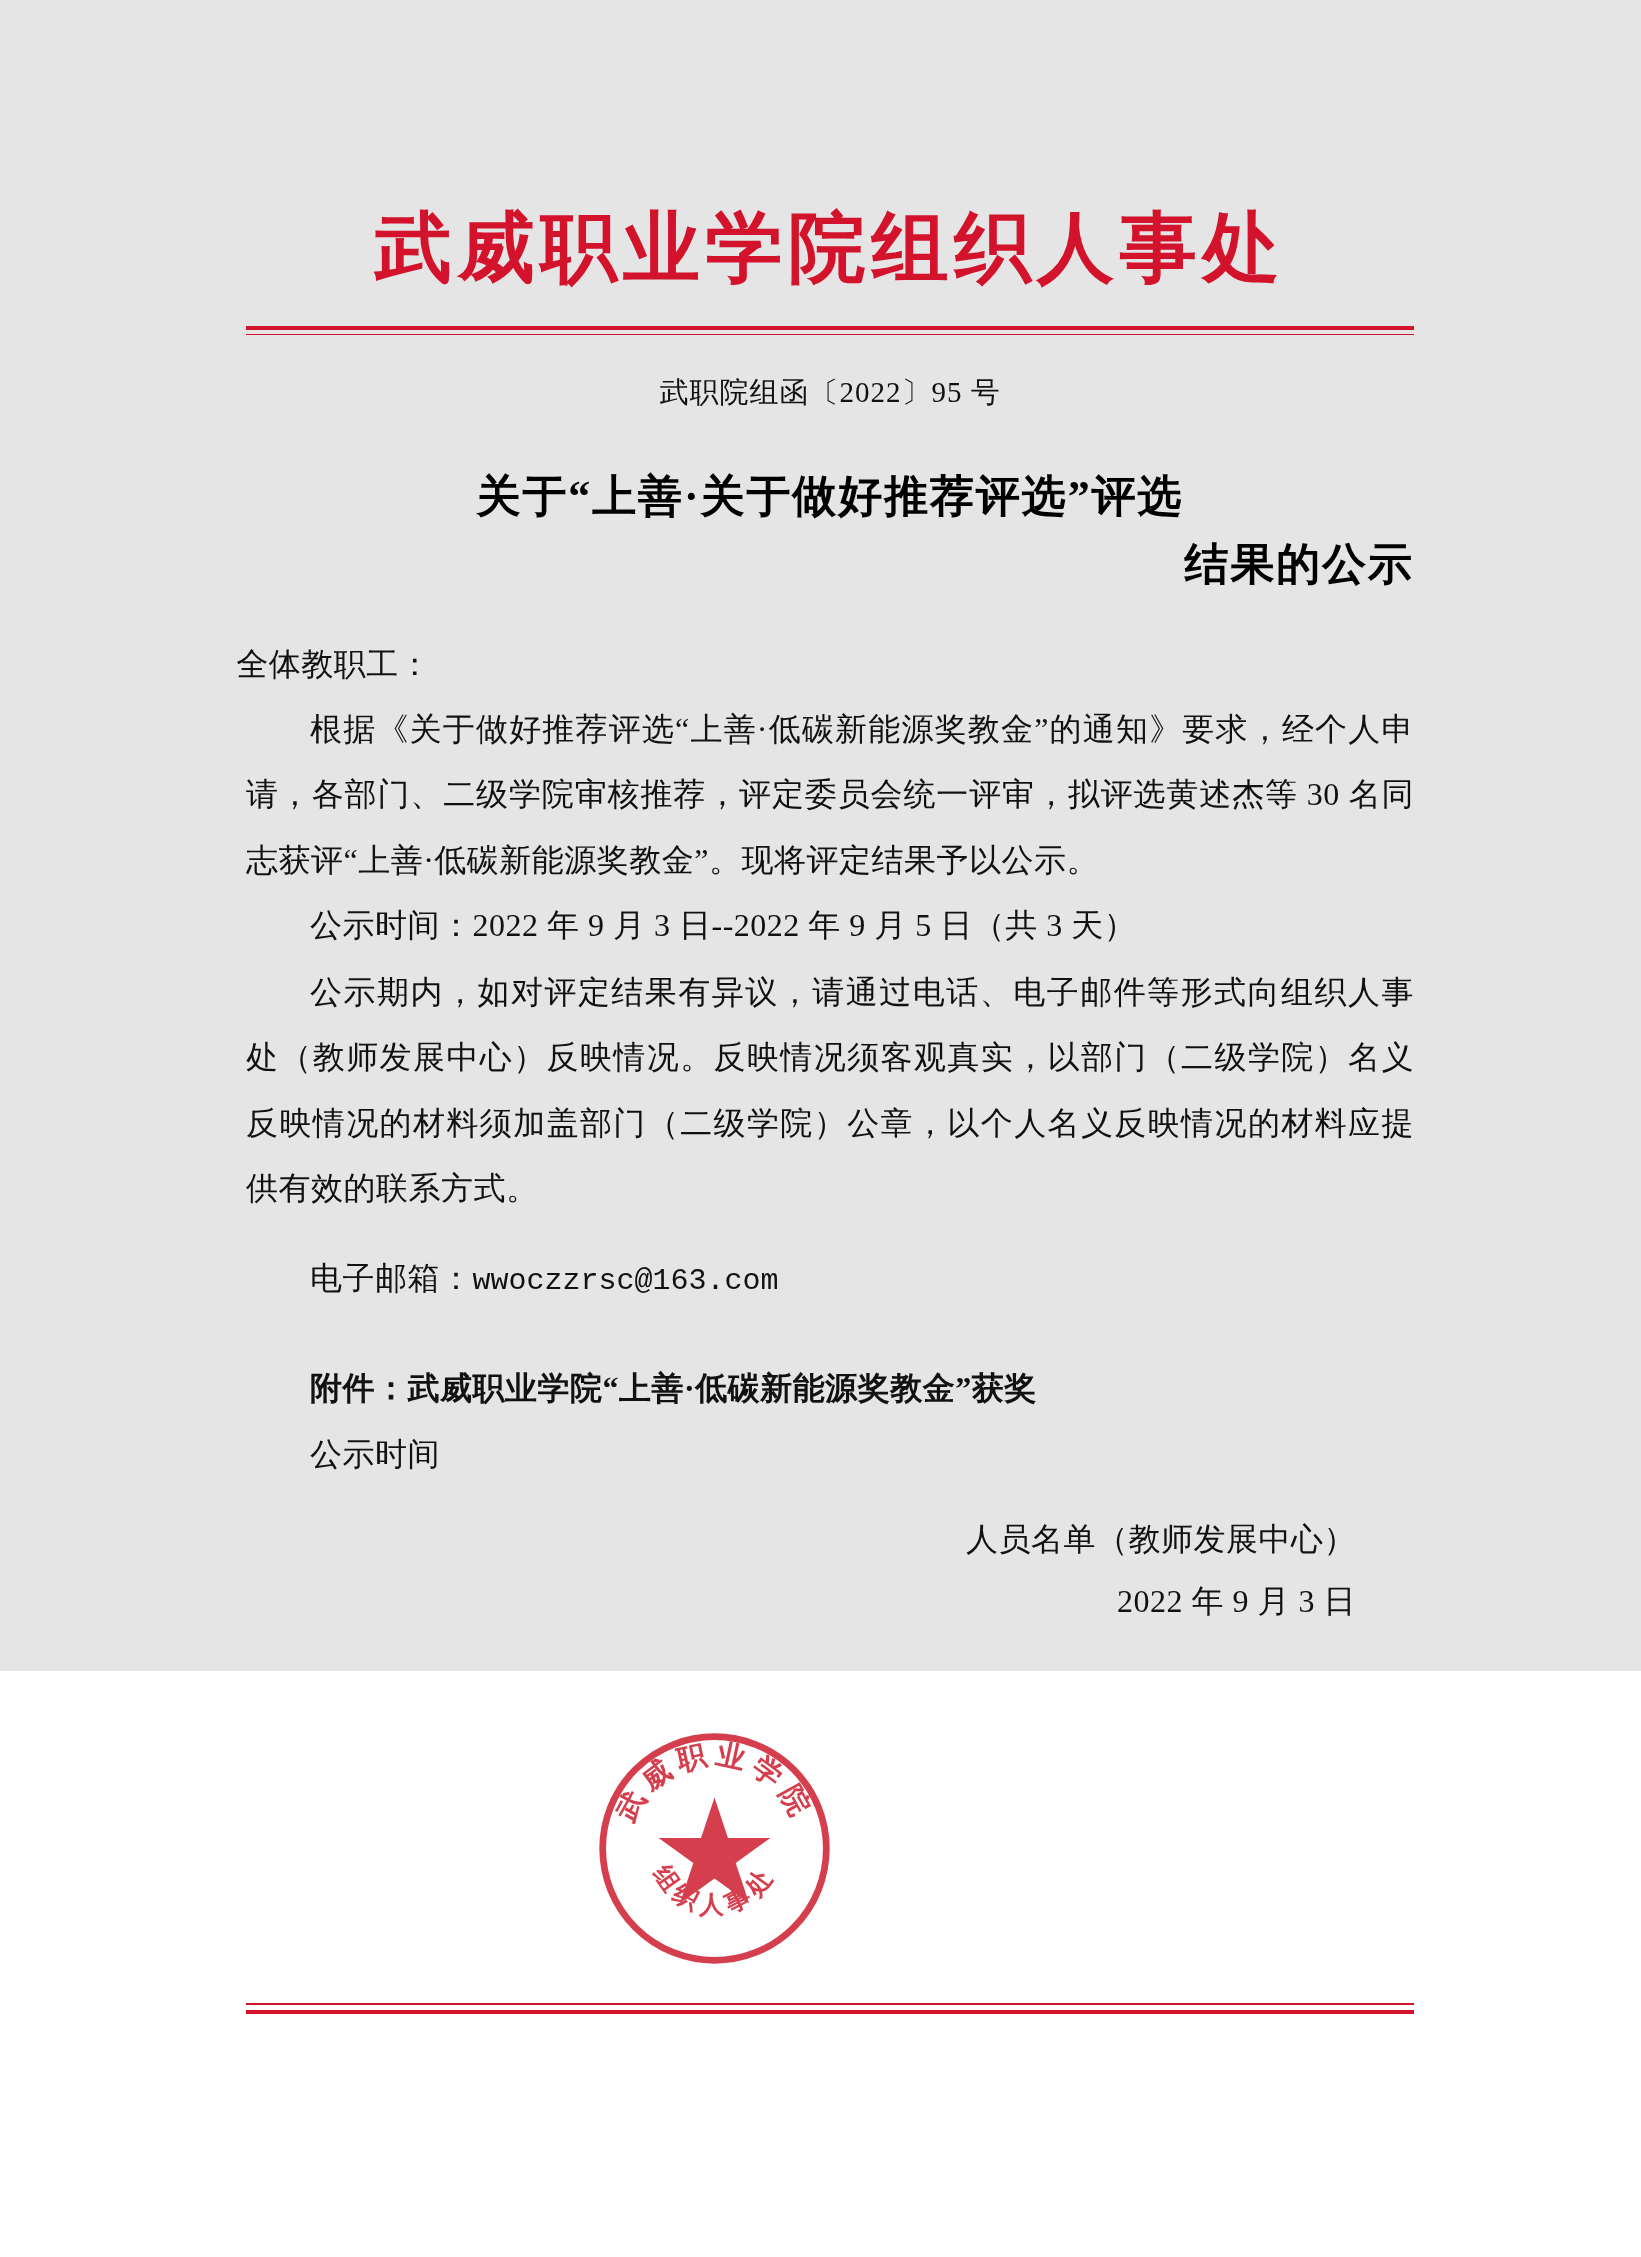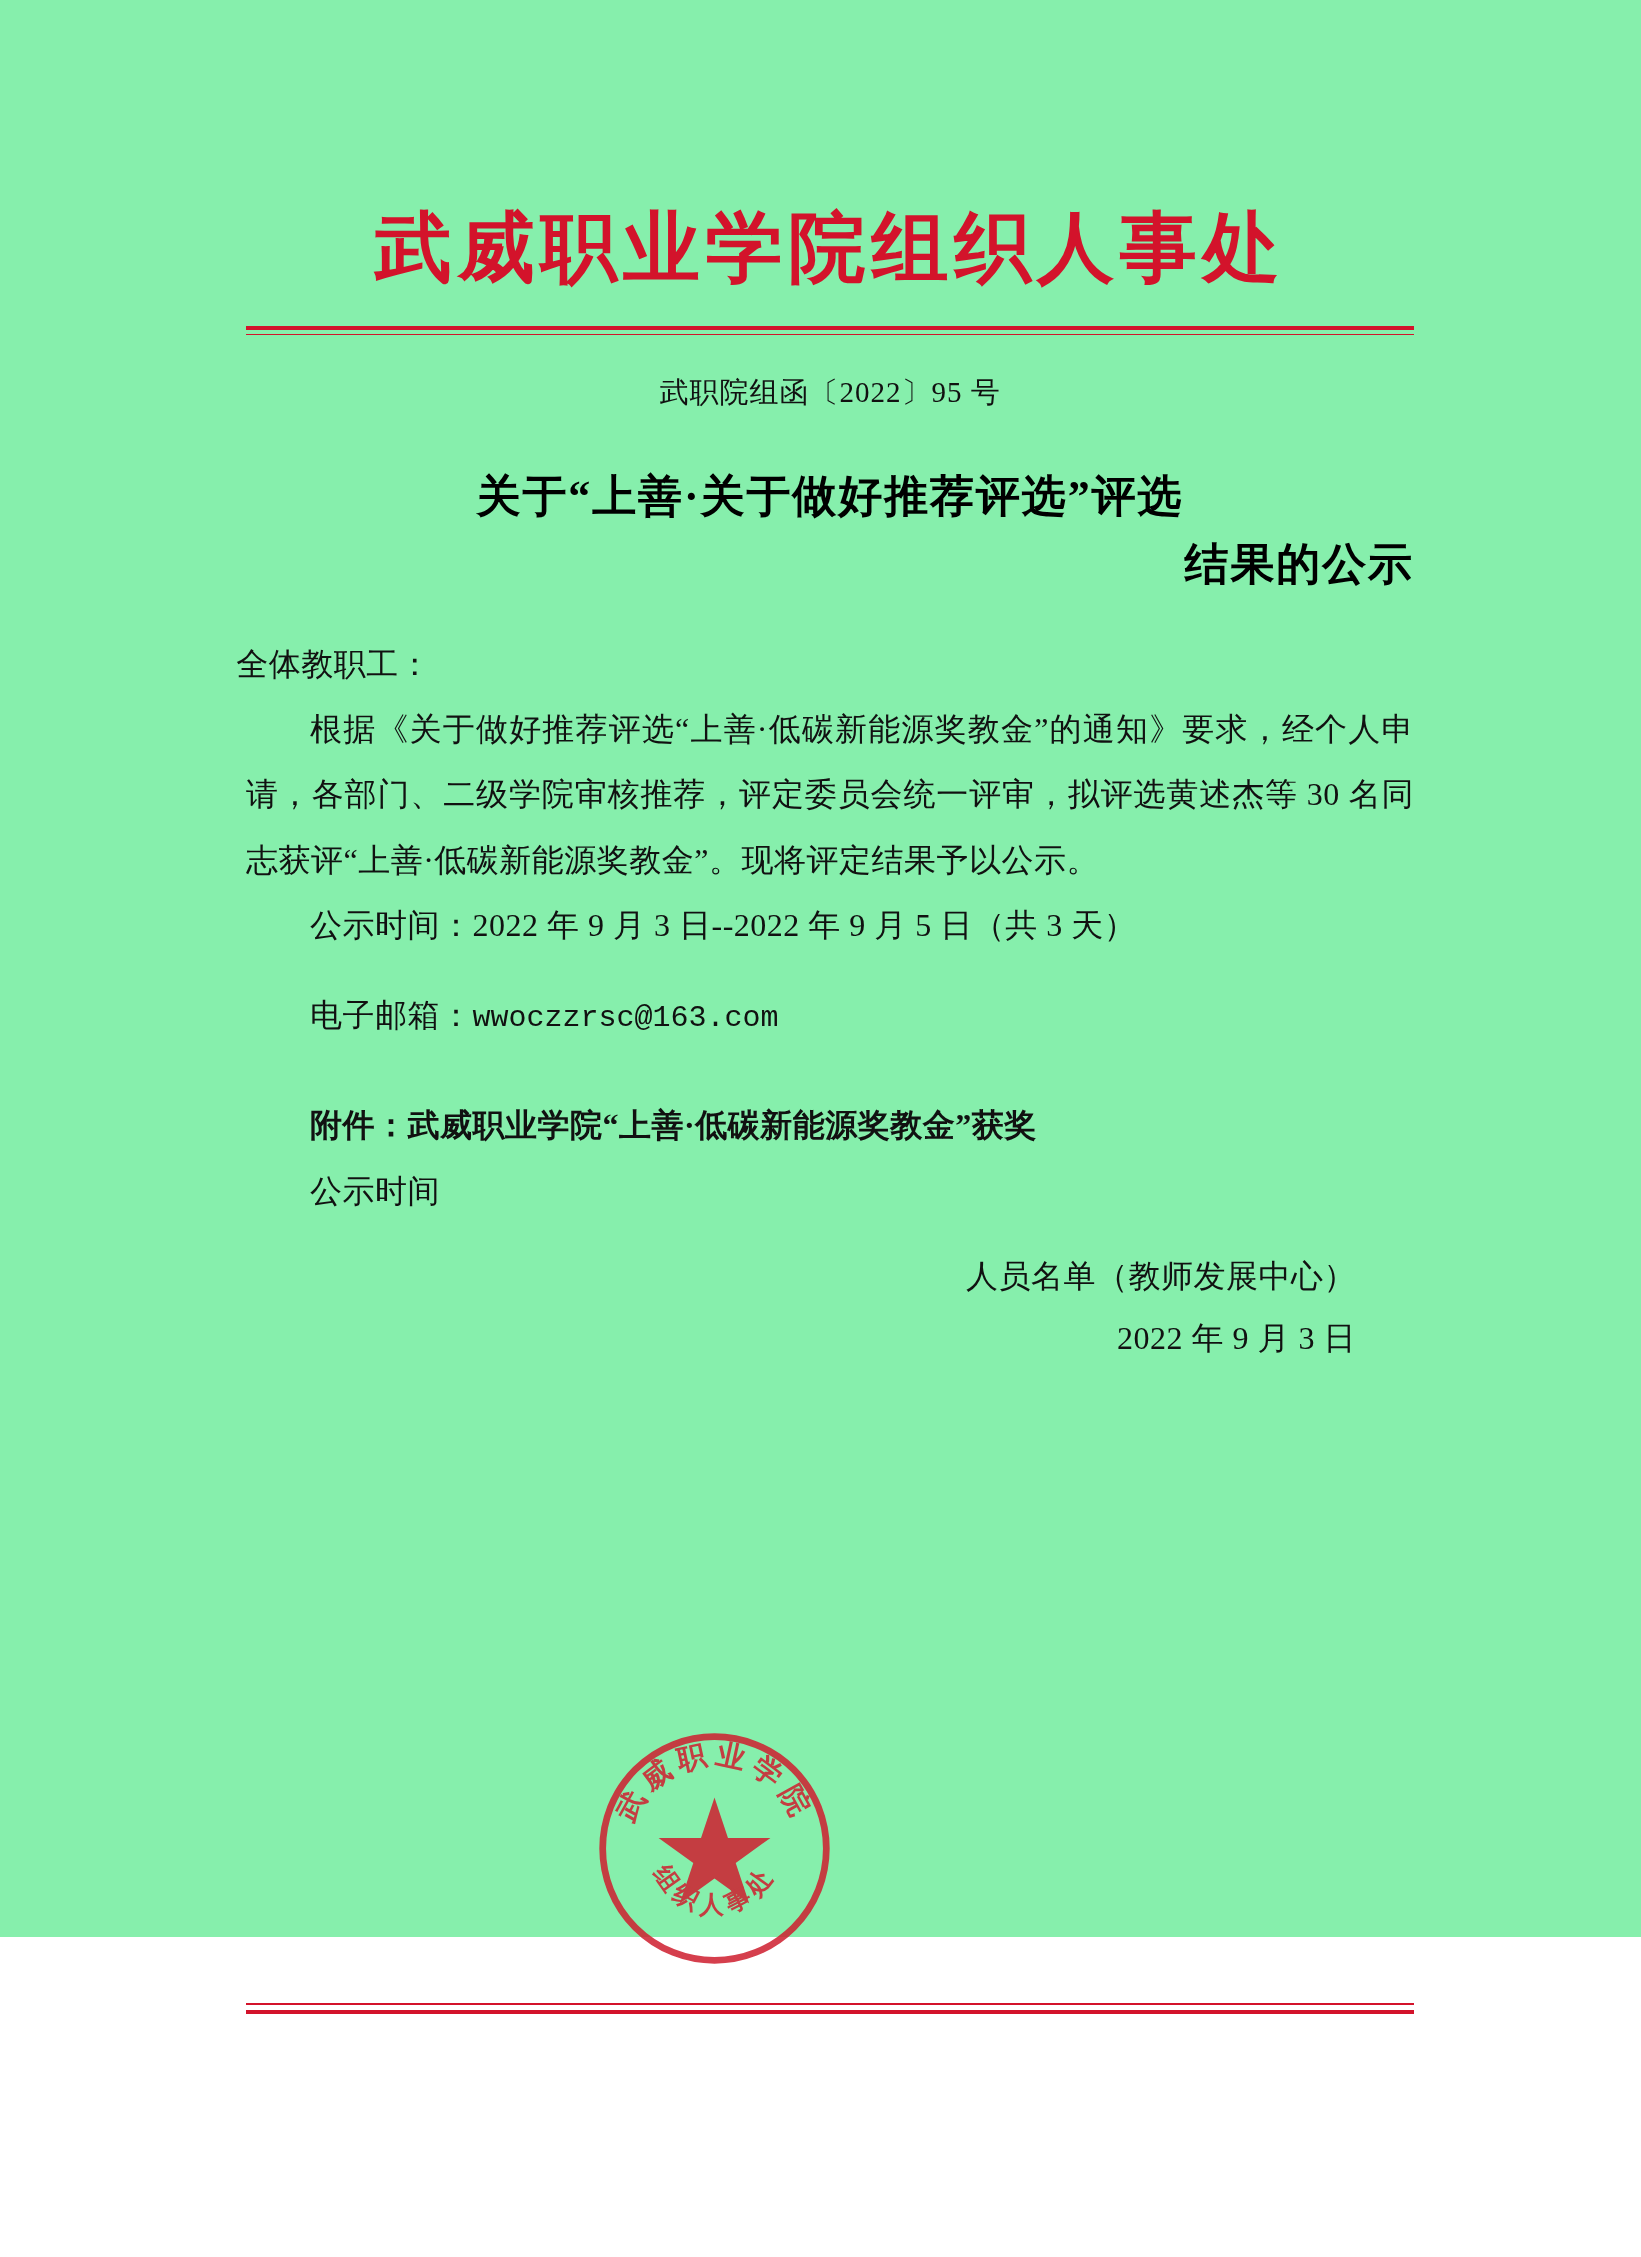--- a/index.html
+++ b/index.html
@@ -12,22 +12,22 @@
     height: 2257px;
     font-family: "Liberation Serif", "DejaVu Serif", serif;
     color: #1a1a1a;
     position: relative;
     overflow: hidden;
   }
   .page {
     position: absolute;
     left: 0; top: 0;
     width: 1641px;
-    height: 1937px;
-    background: #86efac;
+    height: 1671px;
+    background: #e5e5e5;
   }
   .doc-body {
     position: absolute;
     left: 246px;
     top: 0;
     width: 1168px;
   }
 
   
   .letterhead {
@@ -197,20 +197,21 @@
     </div>
 
     <div class="content">
 
       <div class="salutation">全体教职工：</div>
 
       <div class="para">根据《关于做好推荐评选“上善·低碳新能源奖教金”的通知》要求，经个人申请，各部门、二级学院审核推荐，评定委员会统一评审，拟评选黄述杰等 30 名同志获评“上善·低碳新能源奖教金”。现将评定结果予以公示。</div>
 
       <div class="info-line">公示时间：2022 年 9 月 3 日--2022 年 9 月 5 日（共 3 天）</div>
 
+      <div class="para loose">公示期内，如对评定结果有异议，请通过电话、电子邮件等形式向组织人事处（教师发展中心）反映情况。反映情况须客观真实，以部门（二级学院）名义反映情况的材料须加盖部门（二级学院）公章，以个人名义反映情况的材料应提供有效的联系方式。</div>
 
       <div class="contact-block">
         <div class="contact-line">
           <span>电子邮箱：</span><span class="mono">wwoczzrsc@163.com</span>
         </div>
       </div>
 
       <div class="attach">附件：武威职业学院“上善·低碳新能源奖教金”获奖</div>
       <div class="attach-cont">公示时间</div>
 

